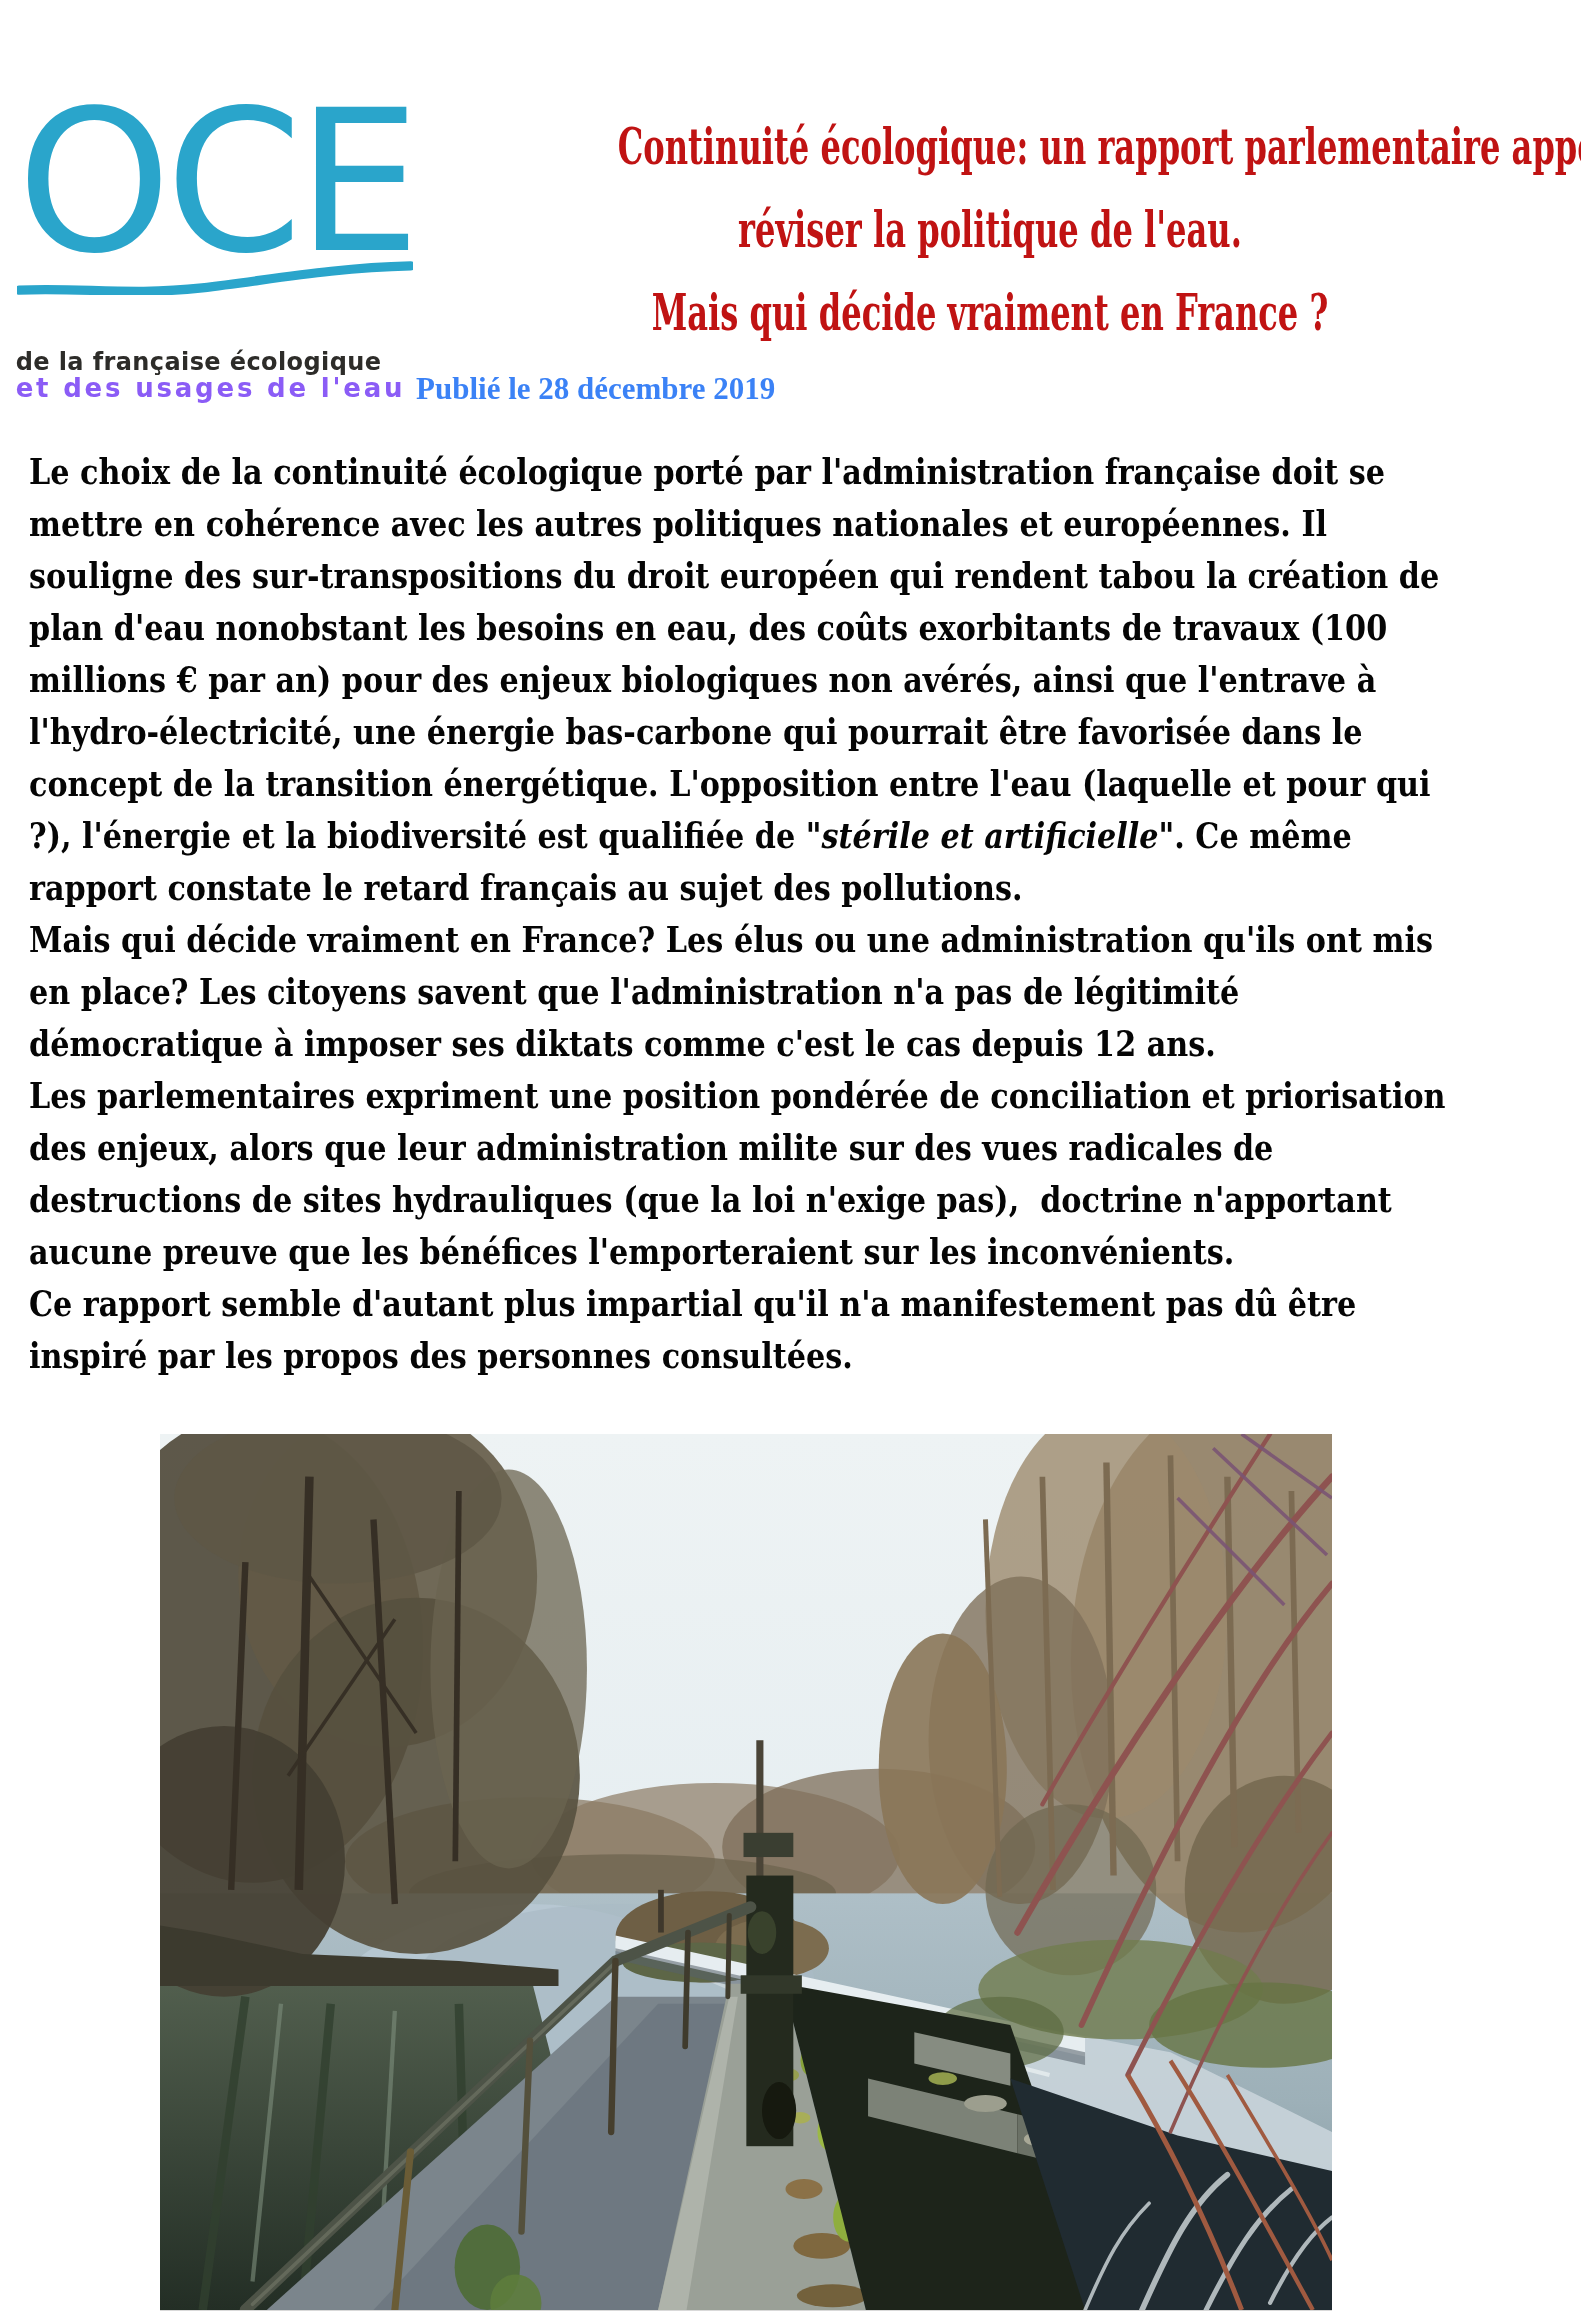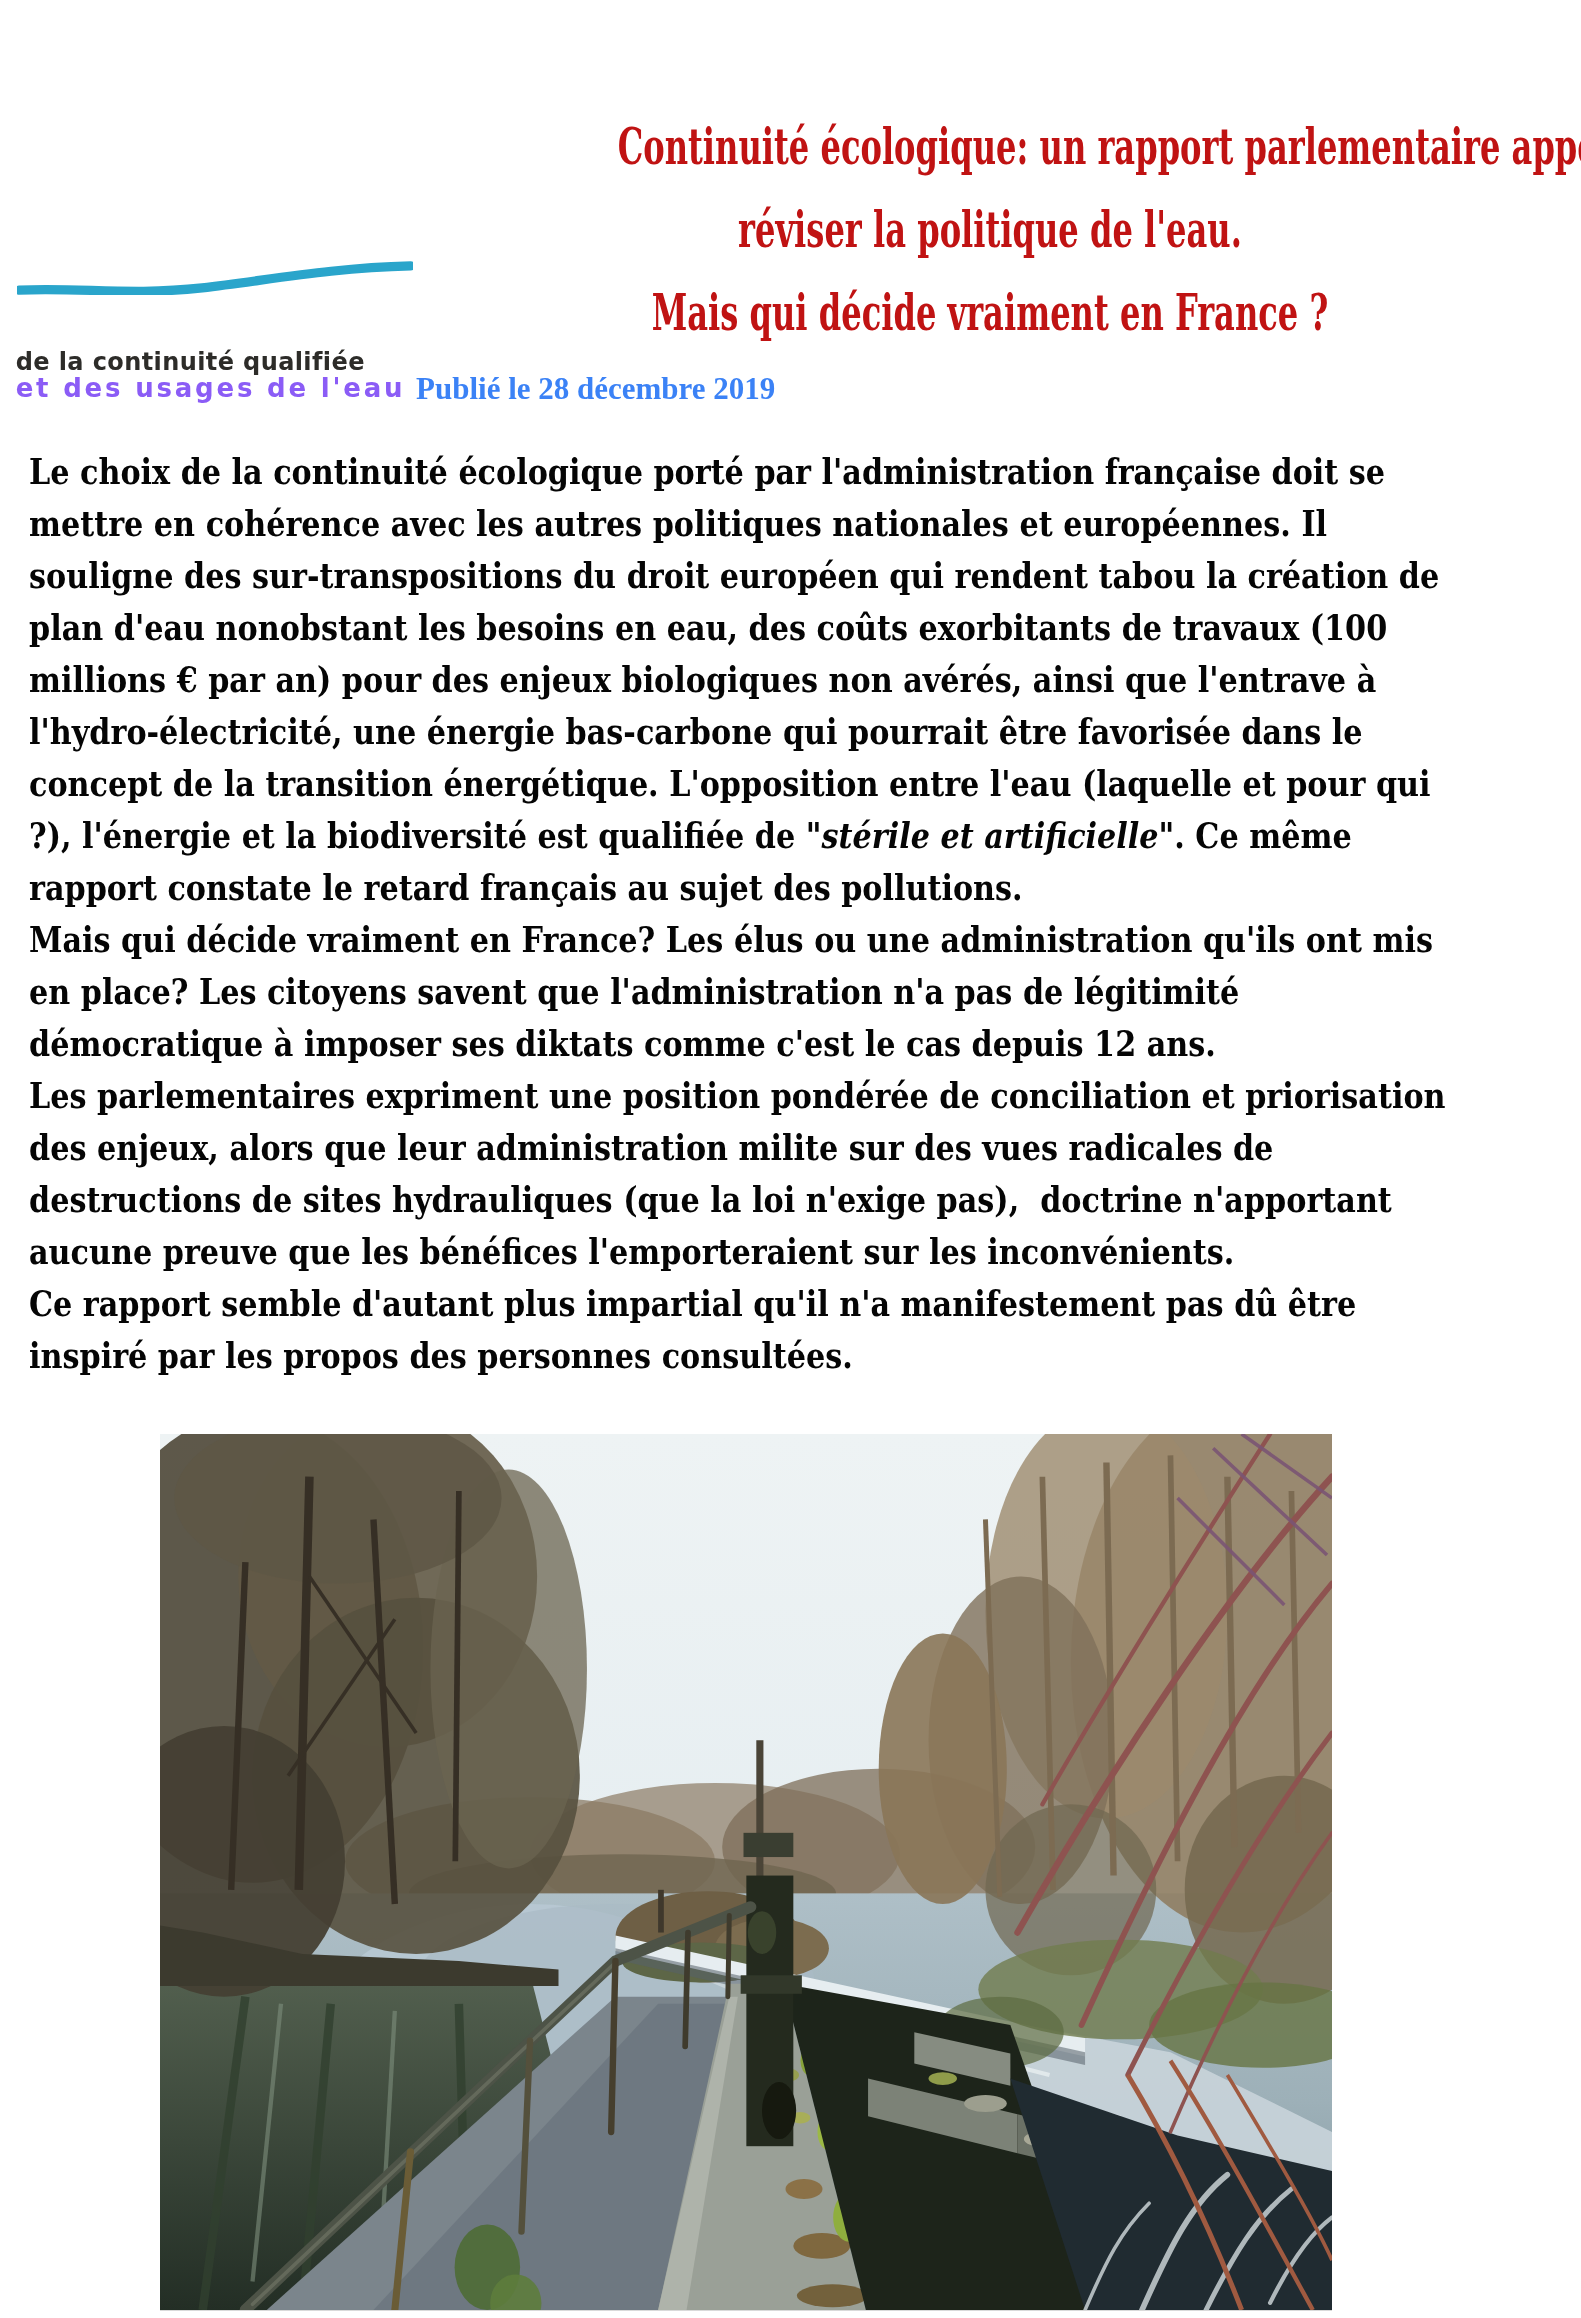--- a/index.html
+++ b/index.html
@@ -39,24 +39,25 @@
         border-bottom:1.4px solid #d9d9d9;}
   .photo svg{display:block;width:100%;height:100%;}
 </style>
 </head>
 <body>
 
 <div class="page">
 
   <header>
     <div class="logo">
+      <div class="logo-acronym" style="color: rgb(42, 165, 203);">OCE</div>
       <svg class="logo-swoosh" viewBox="0 0 556 48" preserveAspectRatio="none">
         <path d="M3 41 C 90 37, 160 49, 260 38 C 360 26, 440 10, 553 7" fill="none" stroke="#2aa5cb" stroke-width="13" stroke-linecap="round"></path>
       </svg>
-      <div class="logo-sub1" style="color: rgb(45, 44, 41);">de la continuité qualifiée</div>
+      <div class="logo-sub1" style="color: rgb(45, 44, 41);">de la française écologique</div>
       <div class="logo-sub2" style="color: #8b5cf6;">et des usages de l'eau</div>
     </div>
 
     <h1 class="title" id="title" style="color: rgb(192, 19, 19);">
         <div class="title-line">Continuité écologique: un rapport parlementaire appelle à</div>
         <div class="title-line">réviser la politique de l'eau.</div>
         <div class="title-line">Mais qui décide vraiment en France ?</div>
       </h1>
     <div class="published" style="color: #3b82f6; font-weight: bold;">Publié le 28 décembre 2019</div>
   </header>

